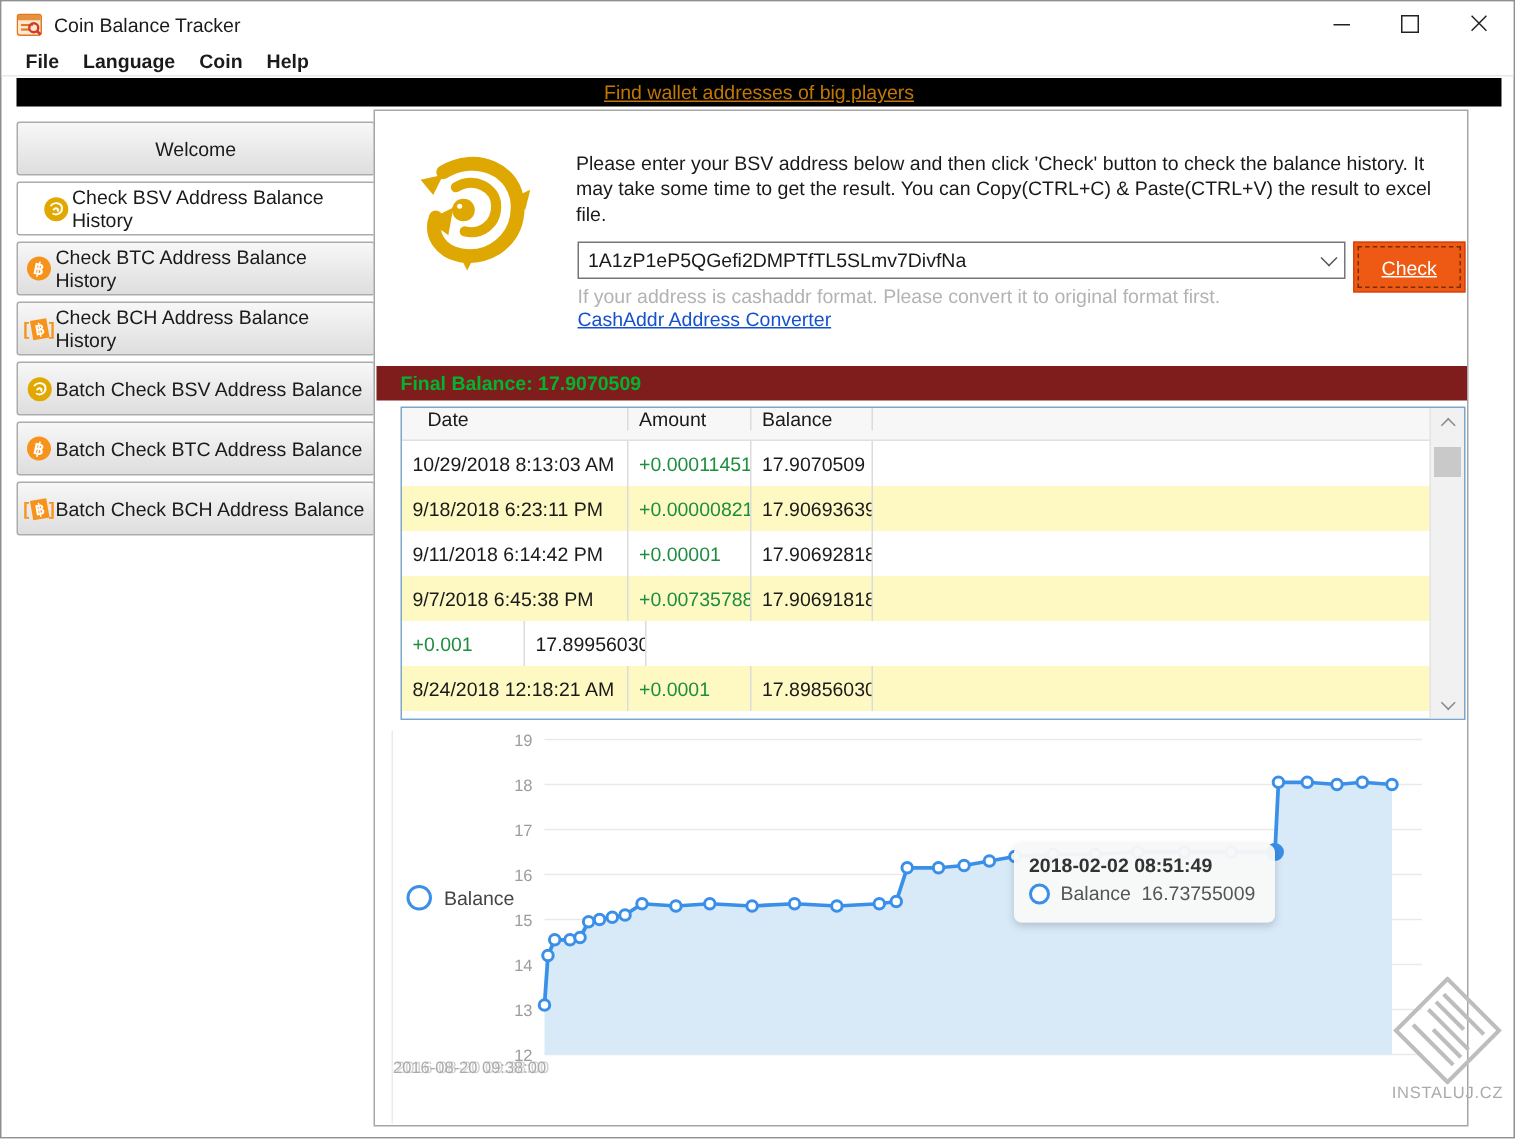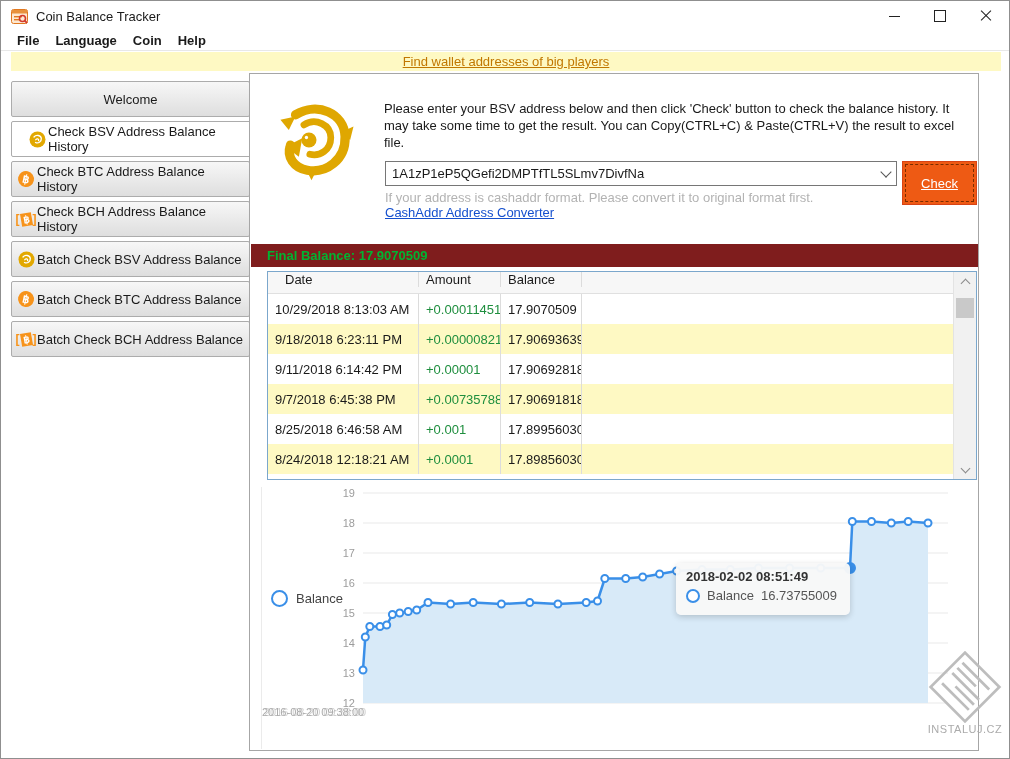--- a/index.html
+++ b/index.html
@@ -15,21 +15,21 @@
   .ctrl .max{width:10px;height:10px;border:1px solid #222;}
   .ctrl .cls{position:relative;width:12px;height:12px;}
   .ctrl .cls:before,.ctrl .cls:after{content:"";position:absolute;left:-1px;top:5px;width:14px;height:1px;background:#222;}
   .ctrl .cls:before{transform:rotate(45deg);} .ctrl .cls:after{transform:rotate(-45deg);}
 
   
   .menubar{position:absolute;left:0;top:30px;right:0;height:19px;display:flex;align-items:center;padding-left:8px;border-bottom:1px solid #e8e8e8;background:#fff;}
   .menu-item{padding:1px 8px;font-weight:bold;}
 
   
-  .banner{position:absolute;left:10px;top:51px;width:990px;height:19px;background:#fef9c3;display:flex;align-items:center;justify-content:center;}
+  .banner{position:absolute;left:10px;top:51px;width:990px;height:19px;background:#000000;display:flex;align-items:center;justify-content:center;}
   .banner-link{color:#c17700;text-decoration:underline;cursor:pointer;}
 
   
   .sidebar{position:absolute;left:10px;top:80px;width:239px;}
   .tab{height:36px;margin-bottom:4px;border:1px solid #acacac;border-radius:2px;
     background:linear-gradient(#f7f7f7,#dedede);display:flex;align-items:center;padding:0 5px;box-sizing:border-box;cursor:pointer;}
   .tab.center{justify-content:center;}
   .tab.active{background:#fff;width:241px;padding-left:16px;}
   .tab-icon{width:18px;height:17px;margin-right:2px;flex:none;display:flex;align-items:center;justify-content:center;}
   .btc-coin{width:16px;height:16px;border-radius:50%;background:#f7931a;color:#fff;font-weight:bold;font-size:11px;
@@ -38,21 +38,21 @@
   .bch-box{width:11px;height:13px;background:#f7931a;color:#fff;font-size:10px;display:flex;align-items:center;justify-content:center;margin:0 1px;transform:rotate(-10deg);}
 
   
   .panel{position:absolute;left:248px;top:72px;width:730px;height:678px;background:#fff;border:1px solid #a6a6a6;box-sizing:border-box;}
   .dragon{position:absolute;left:22px;top:24px;width:84px;height:84px;}
   .instructions{position:absolute;left:134px;top:26px;width:592px;line-height:17px;}
   .combo{position:absolute;left:135px;top:87px;width:512px;height:25px;border:1px solid #767676;box-sizing:border-box;
     display:flex;align-items:center;padding:0 6px;background:#fff;cursor:text;}
   .combo-value{flex:1;white-space:nowrap;overflow:hidden;}
   .chev{width:7px;height:7px;border-left:1px solid #555;border-bottom:1px solid #555;transform:rotate(-45deg);margin-top:-4px;}
-  .check-btn{position:absolute;left:652px;top:87px;width:75px;height:44px;background:#ee5a14;border:1px solid #d84315;
+  .check-btn{position:absolute;left:652px;top:87px;width:75px;height:34px;background:#ee5a14;border:1px solid #d84315;
     box-sizing:border-box;color:#fff;display:flex;align-items:center;justify-content:center;cursor:pointer;text-decoration:underline;}
   .check-btn:after{content:"";position:absolute;left:2px;right:2px;top:2px;bottom:2px;border:1px dashed #7a2d00;}
   .cash-note{position:absolute;left:135px;top:116px;color:#b3b3b3;}
   .cash-link{position:absolute;left:135px;top:131px;color:#1550ce;text-decoration:underline;cursor:pointer;}
   .final-bar{position:absolute;left:1px;top:170px;width:727px;height:23px;background:#7f1d1d;display:flex;align-items:center;padding-left:16px;box-sizing:border-box;}
   .final-text{color:#00b432;font-weight:bold;}
 
   
   .table{position:absolute;left:17px;top:197px;width:710px;height:209px;border:1px solid #7ba7cc;box-sizing:border-box;background:#fff;overflow:hidden;}
   .thead{display:flex;height:21px;background:#f7f7f7;border-bottom:1px solid #e0e0e0;align-items:flex-start;}
@@ -239,21 +239,20 @@
         <div class="td c2">17.90692818</div>
         <div class="td filler"></div>
       </div>
       <div class="tr alt">
         <div class="td c0">9/7/2018 6:45:38 PM</div>
         <div class="td c1 amount">+0.00735788</div>
         <div class="td c2">17.90691818</div>
         <div class="td filler"></div>
       </div>
       <div class="tr">
-        <div class="td c0">8/25/2018 6:46:58 AM</div>
         <div class="td c1 amount">+0.001</div>
         <div class="td c2">17.89956030</div>
         <div class="td filler"></div>
       </div>
       <div class="tr alt">
         <div class="td c0">8/24/2018 12:18:21 AM</div>
         <div class="td c1 amount">+0.0001</div>
         <div class="td c2">17.89856030</div>
         <div class="td filler"></div>
       </div>

